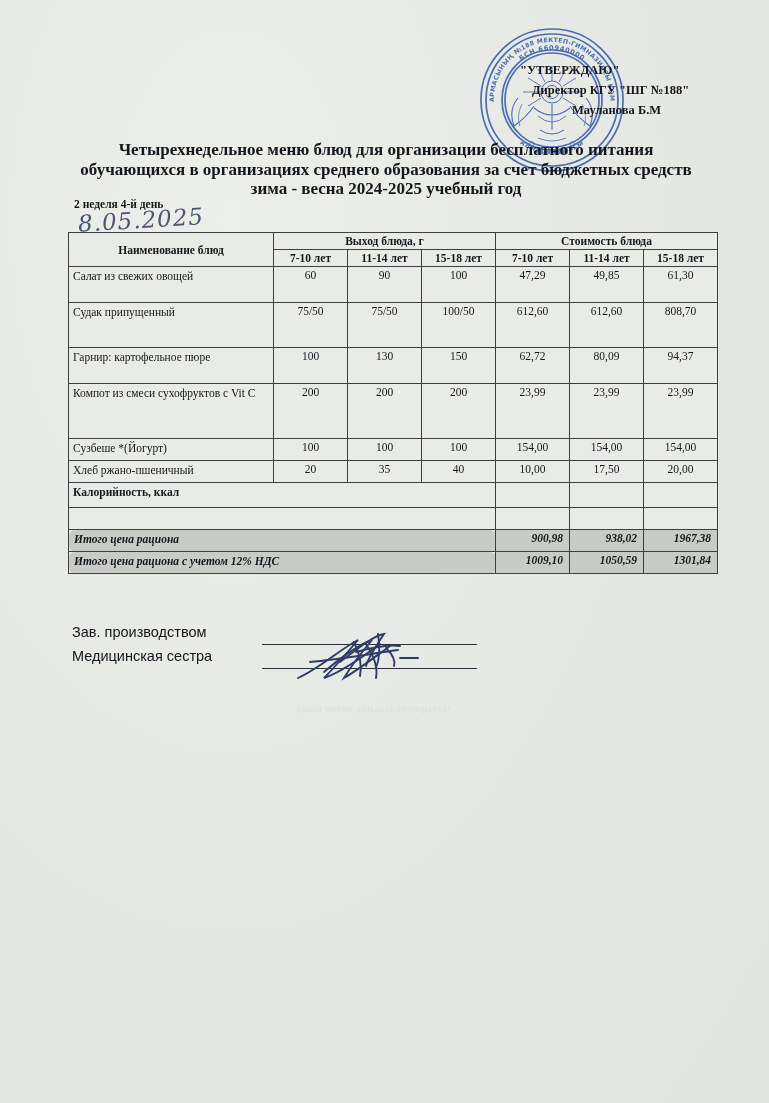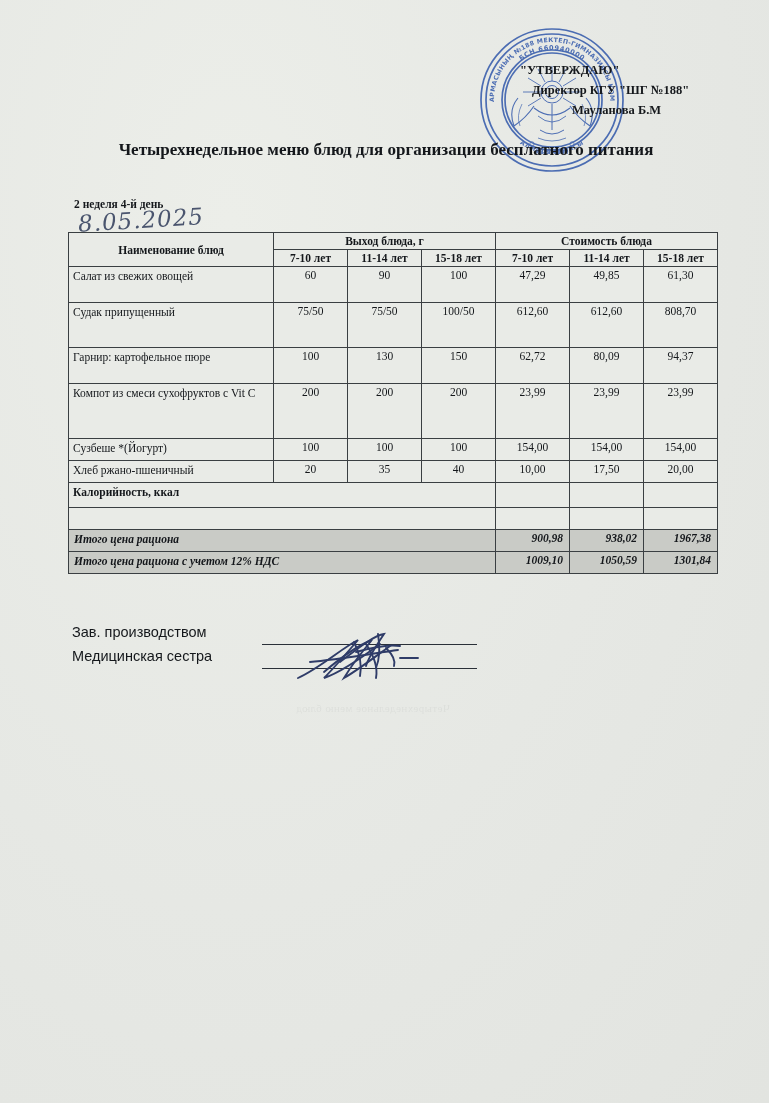--- a/index.html
+++ b/index.html
@@ -153,21 +153,21 @@
     height: 20px;
   }
   tr.blank td { height: 17px; }
 
   tr.total td {
     background: #c9cbc6;
     font-style: italic;
     font-weight: bold;
     height: 17px;
   }
-  tr.total td.name { padding-left: 5px; }
+  tr.total td.name { padding-left: 5px; border-radius: 6px; }
   tr.total td.num  { text-align: right; padding-right: 6px; }
 
   
   .signatures {
     position: absolute;
     left: 72px;
     top: 624px;
     width: 420px;
     font-family: "Liberation Sans", sans-serif;
   }
@@ -266,20 +266,22 @@
   </div>
 
   <div class="approval">
     <div class="ln1">"УТВЕРЖДАЮ"</div>
     <div class="ln2">Директор КГУ "ШГ №188"</div>
     <div class="ln3">Мауланова Б.М</div>
   </div>
 
   <div class="doc-title">
     <div>Четырехнедельное меню блюд для организации бесплатного питания</div>
+    <div>обучающихся в организациях среднего образования за счет бюджетных средств</div>
+    <div>зима - весна 2024-2025 учебный год</div>
   </div>
 
   <div class="week-label">2 неделя 4-й день</div>
   <div class="hand-date">8.05.2025</div>
 
   <div class="tbl-wrap">
     <table class="menu">
       <colgroup>
         <col class="c-name">
           <col class="c-num">

